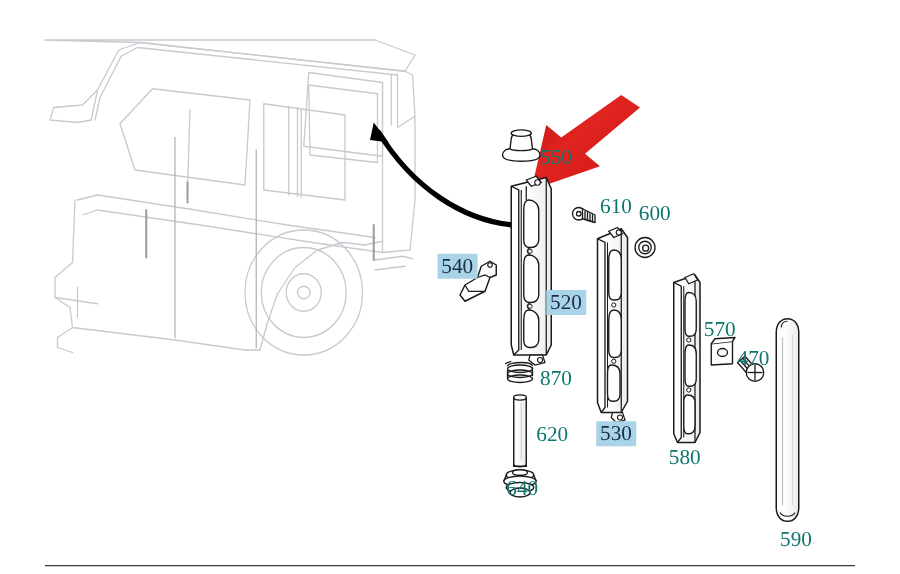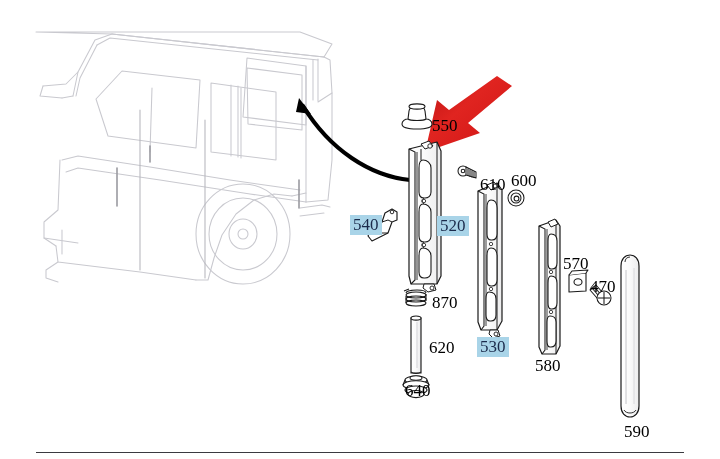--- a/index.html
+++ b/index.html
@@ -19,21 +19,21 @@
     position: absolute;
     left: 0;
     top: 0;
     width: 720px;
     height: 459px;
   }
   .part-label {
     position: absolute;
     font-family: "Liberation Serif", serif;
     font-size: 17px;
-    color: #000000;
+    color: #0f766e;
     letter-spacing: 0px;
     white-space: nowrap;
     line-height: 1;
   }
   .part-label.hl {
     background: #a9d4e8;
     color: #1b2b4b;
     padding: 1px 3px 2px 3px;
   }
   .footer-rule {
@@ -278,31 +278,31 @@
       <ellipse cx="416" cy="380" rx="11" ry="4"></ellipse>
       <ellipse cx="416" cy="385" rx="13" ry="4.2"></ellipse>
       <ellipse cx="416" cy="390" rx="11" ry="4"></ellipse>
       <ellipse cx="416" cy="394" rx="8" ry="3.6"></ellipse>
       <path d="M405,380 L403,385" fill="none"></path>
       <path d="M427,380 L429,385" fill="none"></path>
       <ellipse cx="416" cy="378" rx="6" ry="2.2"></ellipse>
     </g>
   </svg>
 
-  <div class="part-label hl" style="left:350px; top:215px;">540</div>
-
-  <div class="part-label hl" style="left:437px; top:216px;">520</div>
+  <div class="part-label hl" style="left:350px; top:203px;">540</div>
+
+  <div class="part-label hl" style="left:437px; top:232px;">520</div>
 
   <div class="part-label hl" style="left:477px; top:337px;">530</div>
 
   <div class="part-label" style="left:432px; top:117px;">550</div>
 
-  <div class="part-label" style="left:480px; top:156px;margin-top:20px;">610</div>
-
-  <div class="part-label" style="left:511px; top:172px;">600</div>
+  <div class="part-label" style="left:480px; top:156px;">610</div>
+
+  <div class="part-label" style="left:511px; top:162px;">600</div>
 
   <div class="part-label" style="left:432px; top:294px;">870</div>
 
   <div class="part-label" style="left:429px; top:339px;">620</div>
 
   <div class="part-label" style="left:405px; top:382px;">640</div>
 
   <div class="part-label" style="left:563px; top:255px;">570</div>
 
   <div class="part-label" style="left:590px; top:278px;">470</div>

